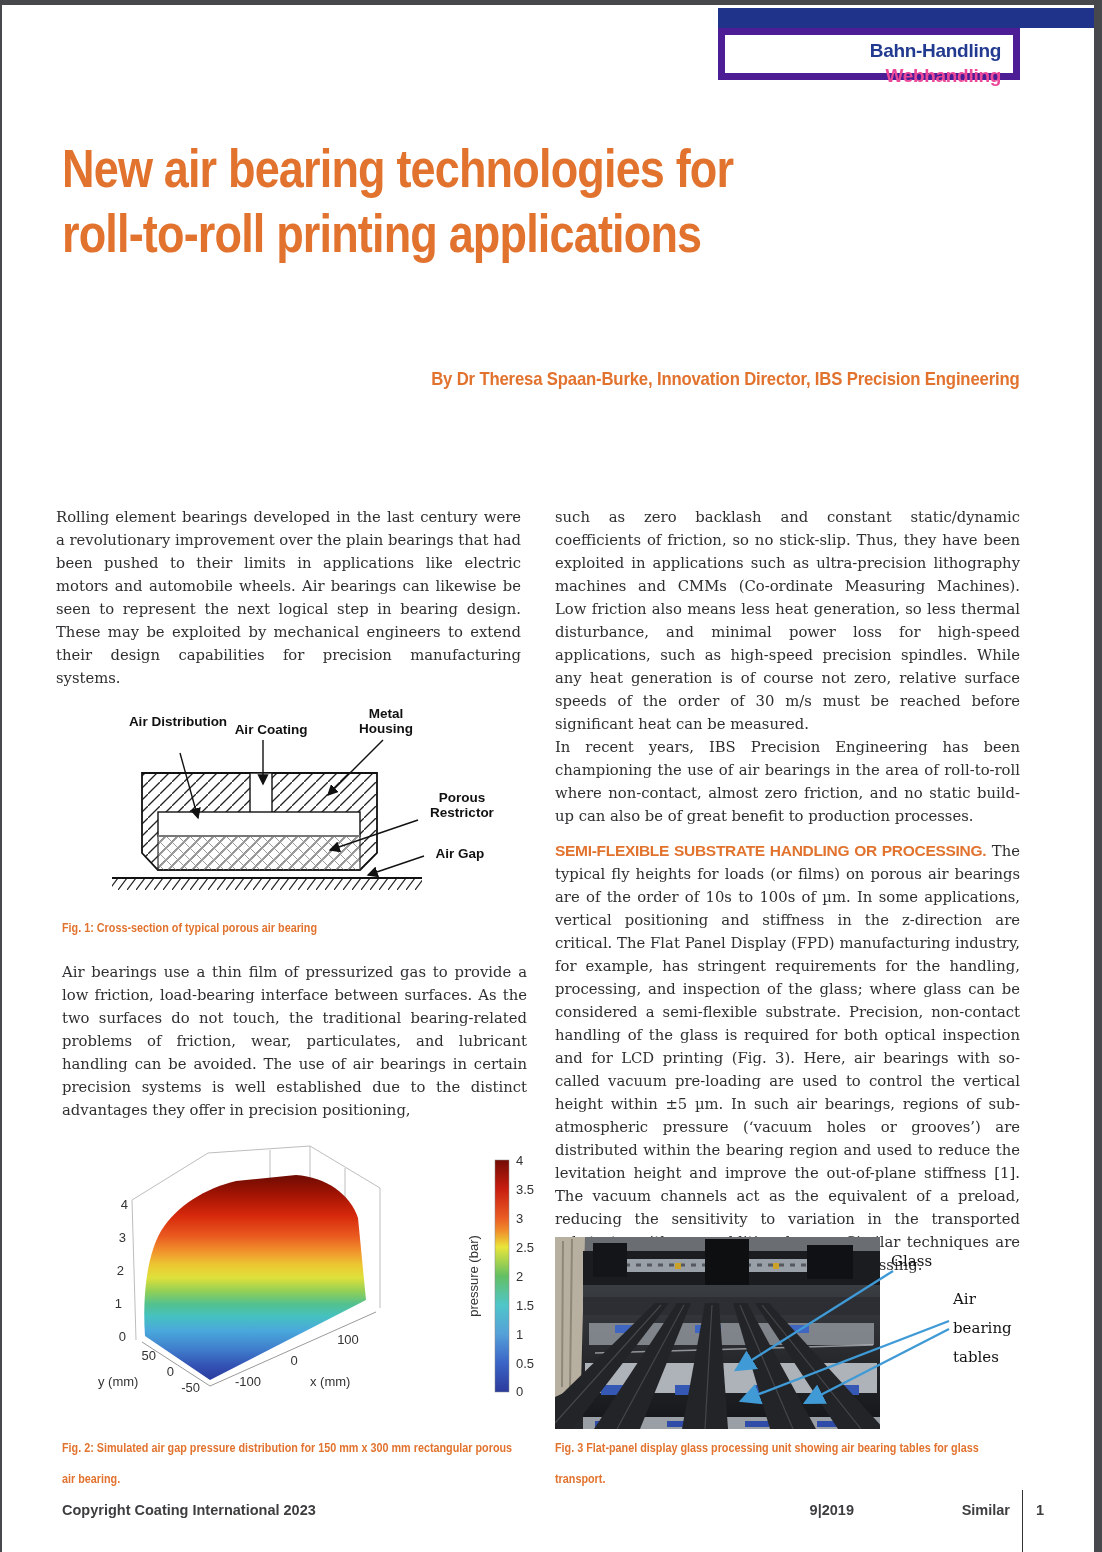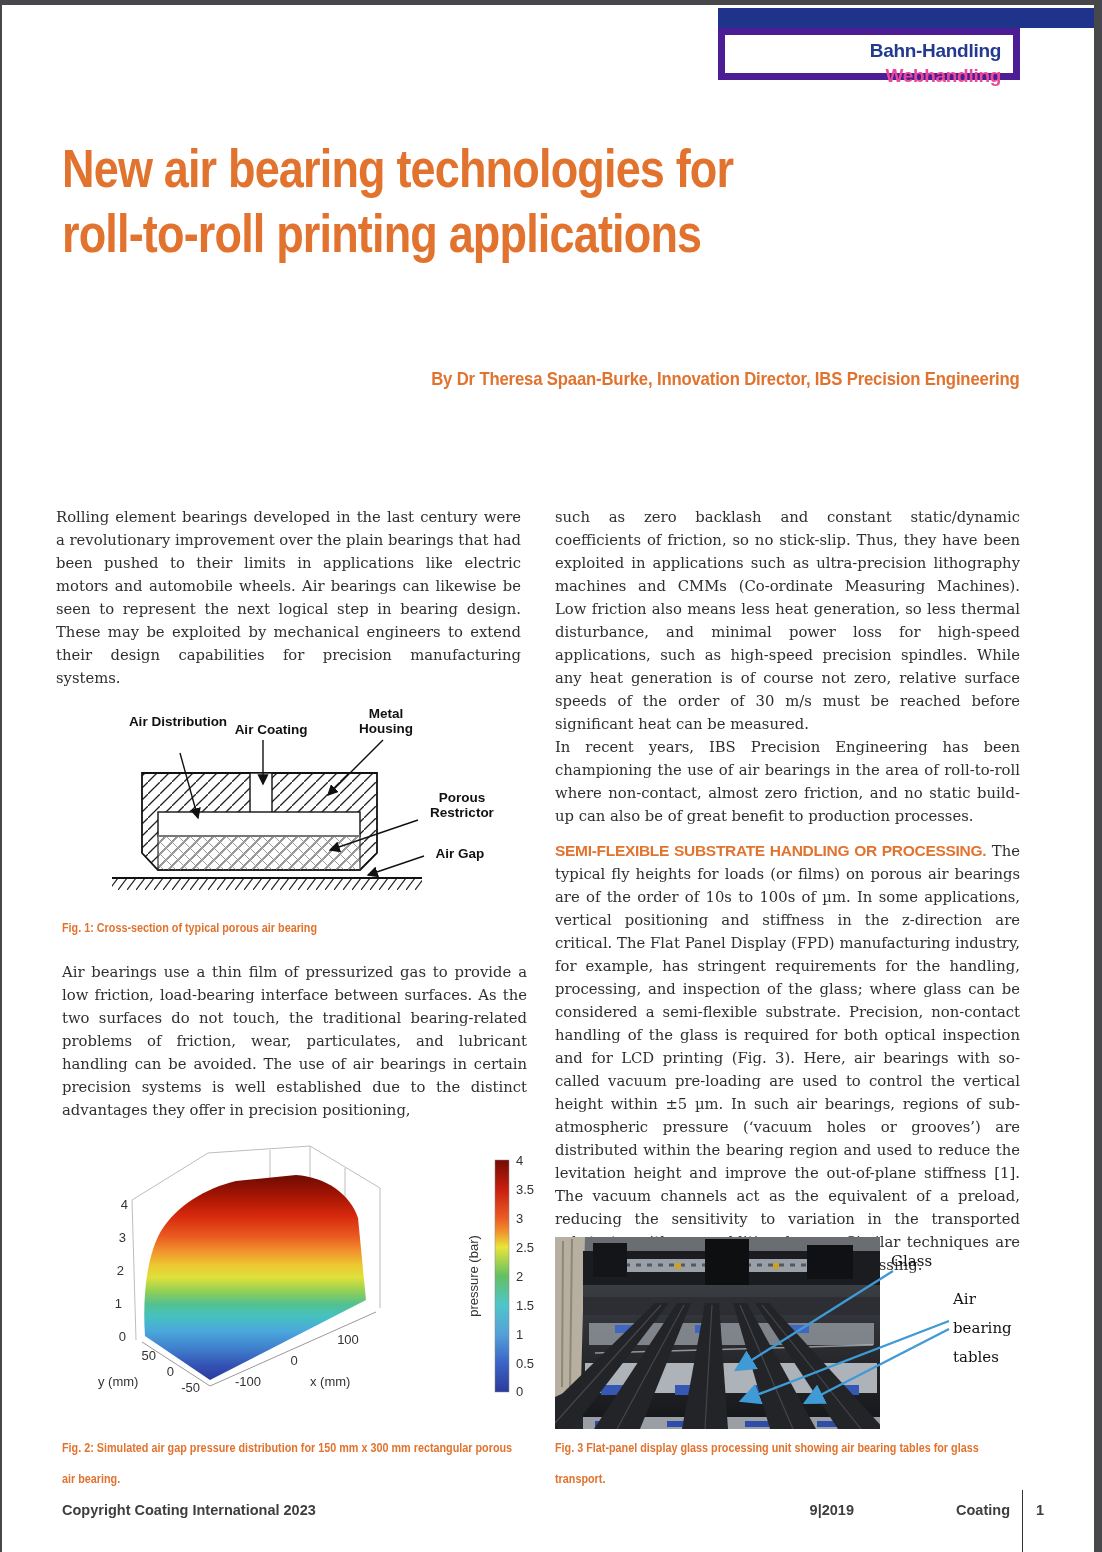--- a/index.html
+++ b/index.html
@@ -257,17 +257,17 @@
       </g>
     </svg>
     <div class="ann" style="left:336px;top:10px;">Glass</div>
     <div class="ann" style="left:388px;top:48px;width:80px;margin-left:10px;">Air bearing tables</div>
   </div>
 
   <div class="cap" style="left:555px;top:1432px;width:580px;">Fig. 3 Flat-panel display glass processing unit showing air bearing tables for glass transport.</div>
 
   <div class="foot foot-copy">Copyright Coating International 2023</div>
   <div class="foot foot-issue">9|2019</div>
-  <div class="foot foot-journal">Coating</div>
+  <div class="foot foot-journal">Similar</div>
   <div class="foot-line"></div>
   <div class="foot foot-page">1</div>
 
 </div>
 
 </body></html>

